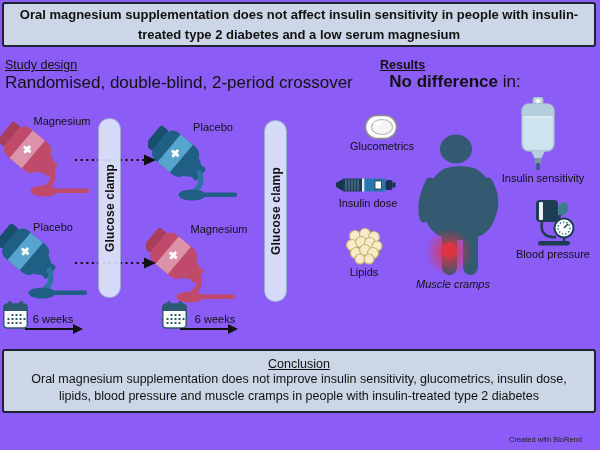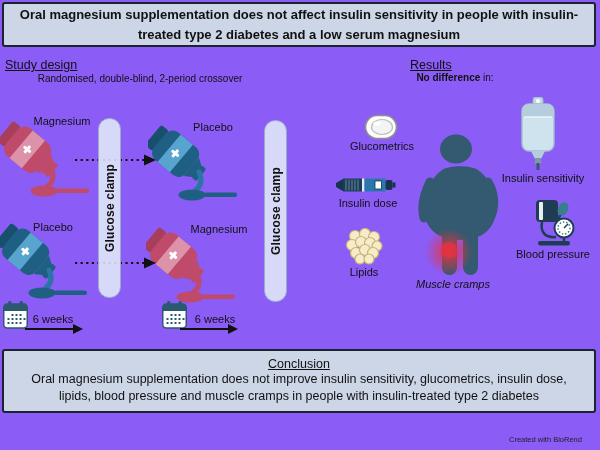--- a/index.html
+++ b/index.html
@@ -3,21 +3,21 @@
 <meta charset="utf-8">
 <style>
   html,body{margin:0;padding:0;background:#fff;}
   .fig{position:relative;width:600px;height:450px;background:#8b5cf6;overflow:hidden;
        font-family:"Liberation Sans",sans-serif;color:#111;}
   .abs{position:absolute;}
   .panel{background:#ccd6e7;border:2.5px solid #1b2331;border-radius:3px;
          display:flex;align-items:center;justify-content:center;text-align:center;box-sizing:border-box;}
   .title-text{font-weight:700;font-size:13px;line-height:1.5;}
   .heading{font-size:12.5px;text-decoration:underline;text-align:left;}
-  .sub{font-size:10px;text-align:center;white-space:nowrap;}
+  .sub{font-size:17px;text-align:center;white-space:nowrap;}
   .lbl{font-size:11px;text-align:center;white-space:nowrap;}
   .clamp{background:rgba(228,238,249,0.85);border:1.5px solid #97accb;border-radius:11px;
          display:flex;align-items:center;justify-content:center;box-sizing:border-box;z-index:3;}
   .clamp span{writing-mode:vertical-rl;transform:rotate(180deg);font-weight:700;font-size:12px;
               white-space:nowrap;letter-spacing:0.2px;}
   .concl-text{font-size:12.5px;line-height:1.35;padding:0 18px;}
   .watermark{font-size:7.5px;color:#222;white-space:nowrap;}
   .arrow{z-index:1;}
   svg{display:block;}
 </style>
@@ -26,21 +26,21 @@
 
 <div class="fig">
 
   <div class="abs panel" style="left:2px;top:2px;width:594px;height:45px;padding:0 14px;">
     <div class="title-text">Oral magnesium supplementation does not affect insulin sensitivity in people with insulin-treated type 2 diabetes and a low serum magnesium</div>
   </div>
 
   <div class="abs heading" style="left:5px;top:58px;width:270px;">Study design</div>
   <div class="abs sub" style="left:5px;top:73px;width:270px;">Randomised, double-blind, 2-period crossover</div>
 
-  <div class="abs heading" style="left:410px;top:58px;width:130px;">Results</div>
+  <div class="abs heading" style="left:380px;top:58px;width:130px;font-weight:bold;">Results</div>
   <div class="abs sub" style="left:370px;top:72px;width:170px;"><b>No difference</b><span> in:</span></div>
 
   <div class="abs lbl" style="left:30px;top:115px;width:64px;">Magnesium</div>
   <svg class="abs" style="left:0;top:118px;" width="90" height="80" viewBox="0 -4 90 80">
     <g transform="rotate(40 28 28)">
       <rect x="-2" y="15" width="10" height="26" rx="3" fill="#a93d5c"></rect>
       <rect x="7" y="10" width="41" height="36" rx="9" fill="#bf4a6a"></rect>
       <rect x="19" y="10" width="16" height="36" fill="#dc92a9"></rect>
       <rect x="22.5" y="26.5" width="9" height="3" rx="1" fill="#fff"></rect>
       <rect x="25.5" y="23.5" width="3" height="9" rx="1" fill="#fff"></rect>

